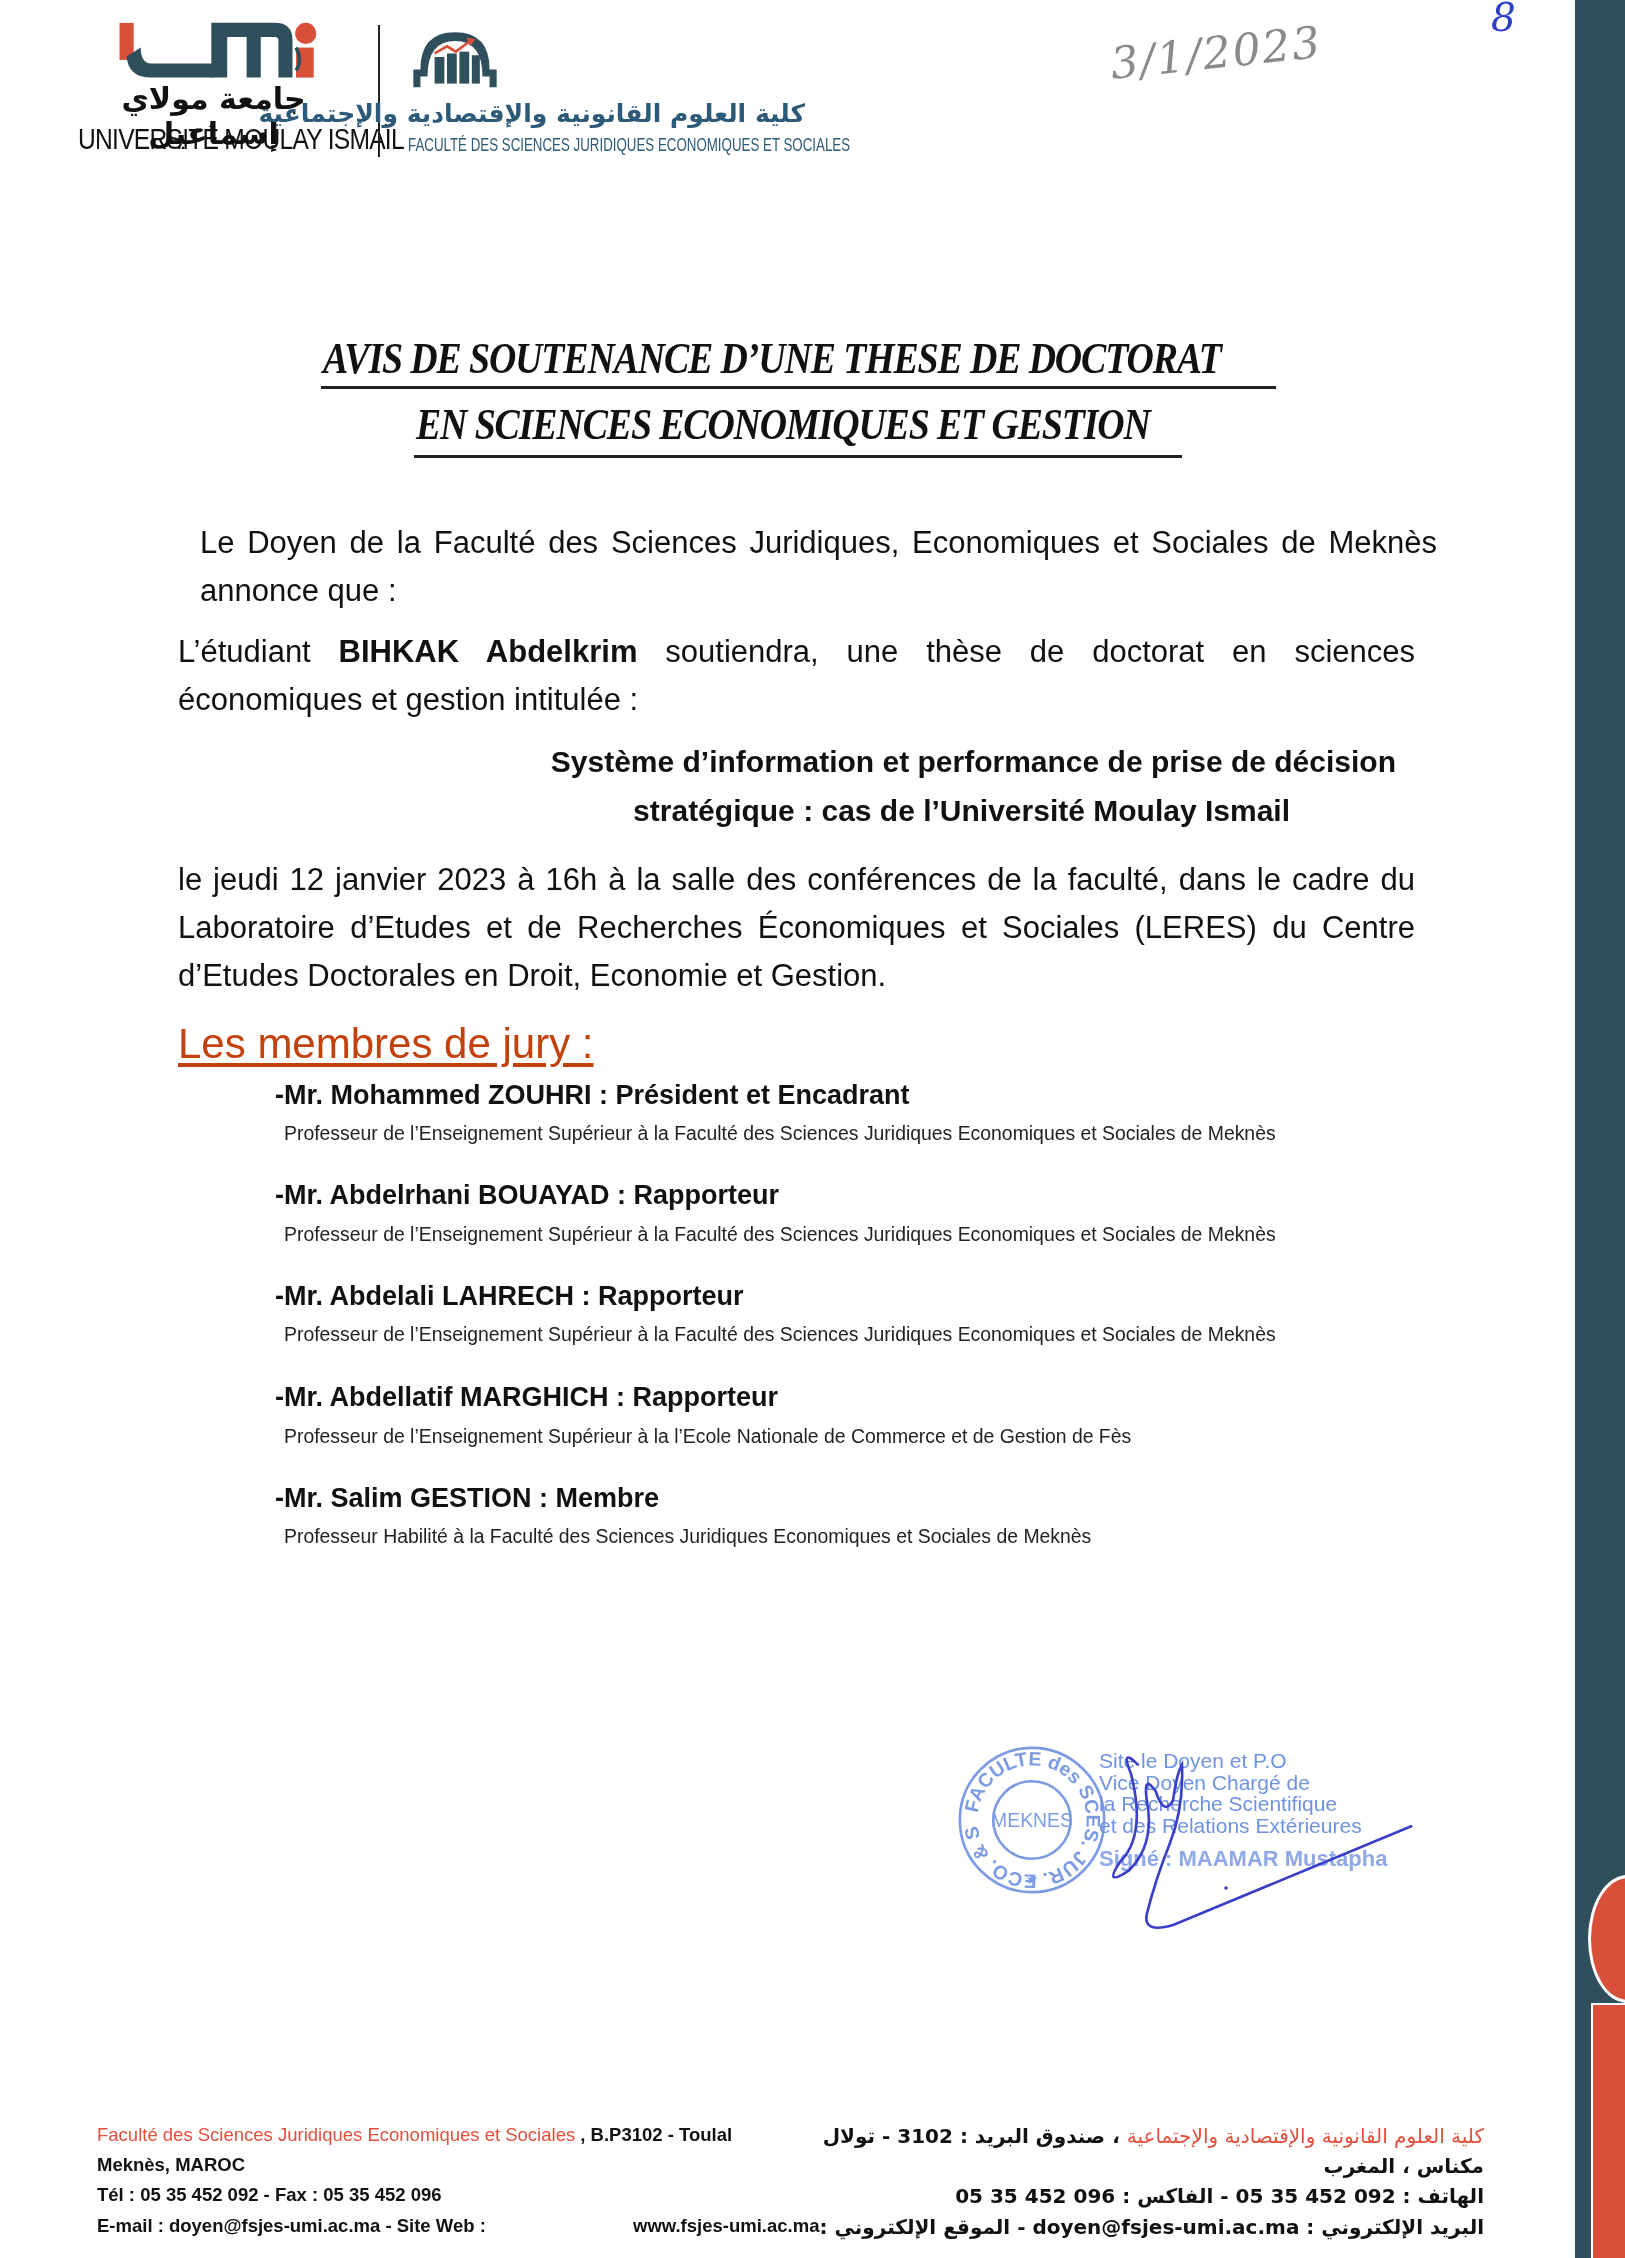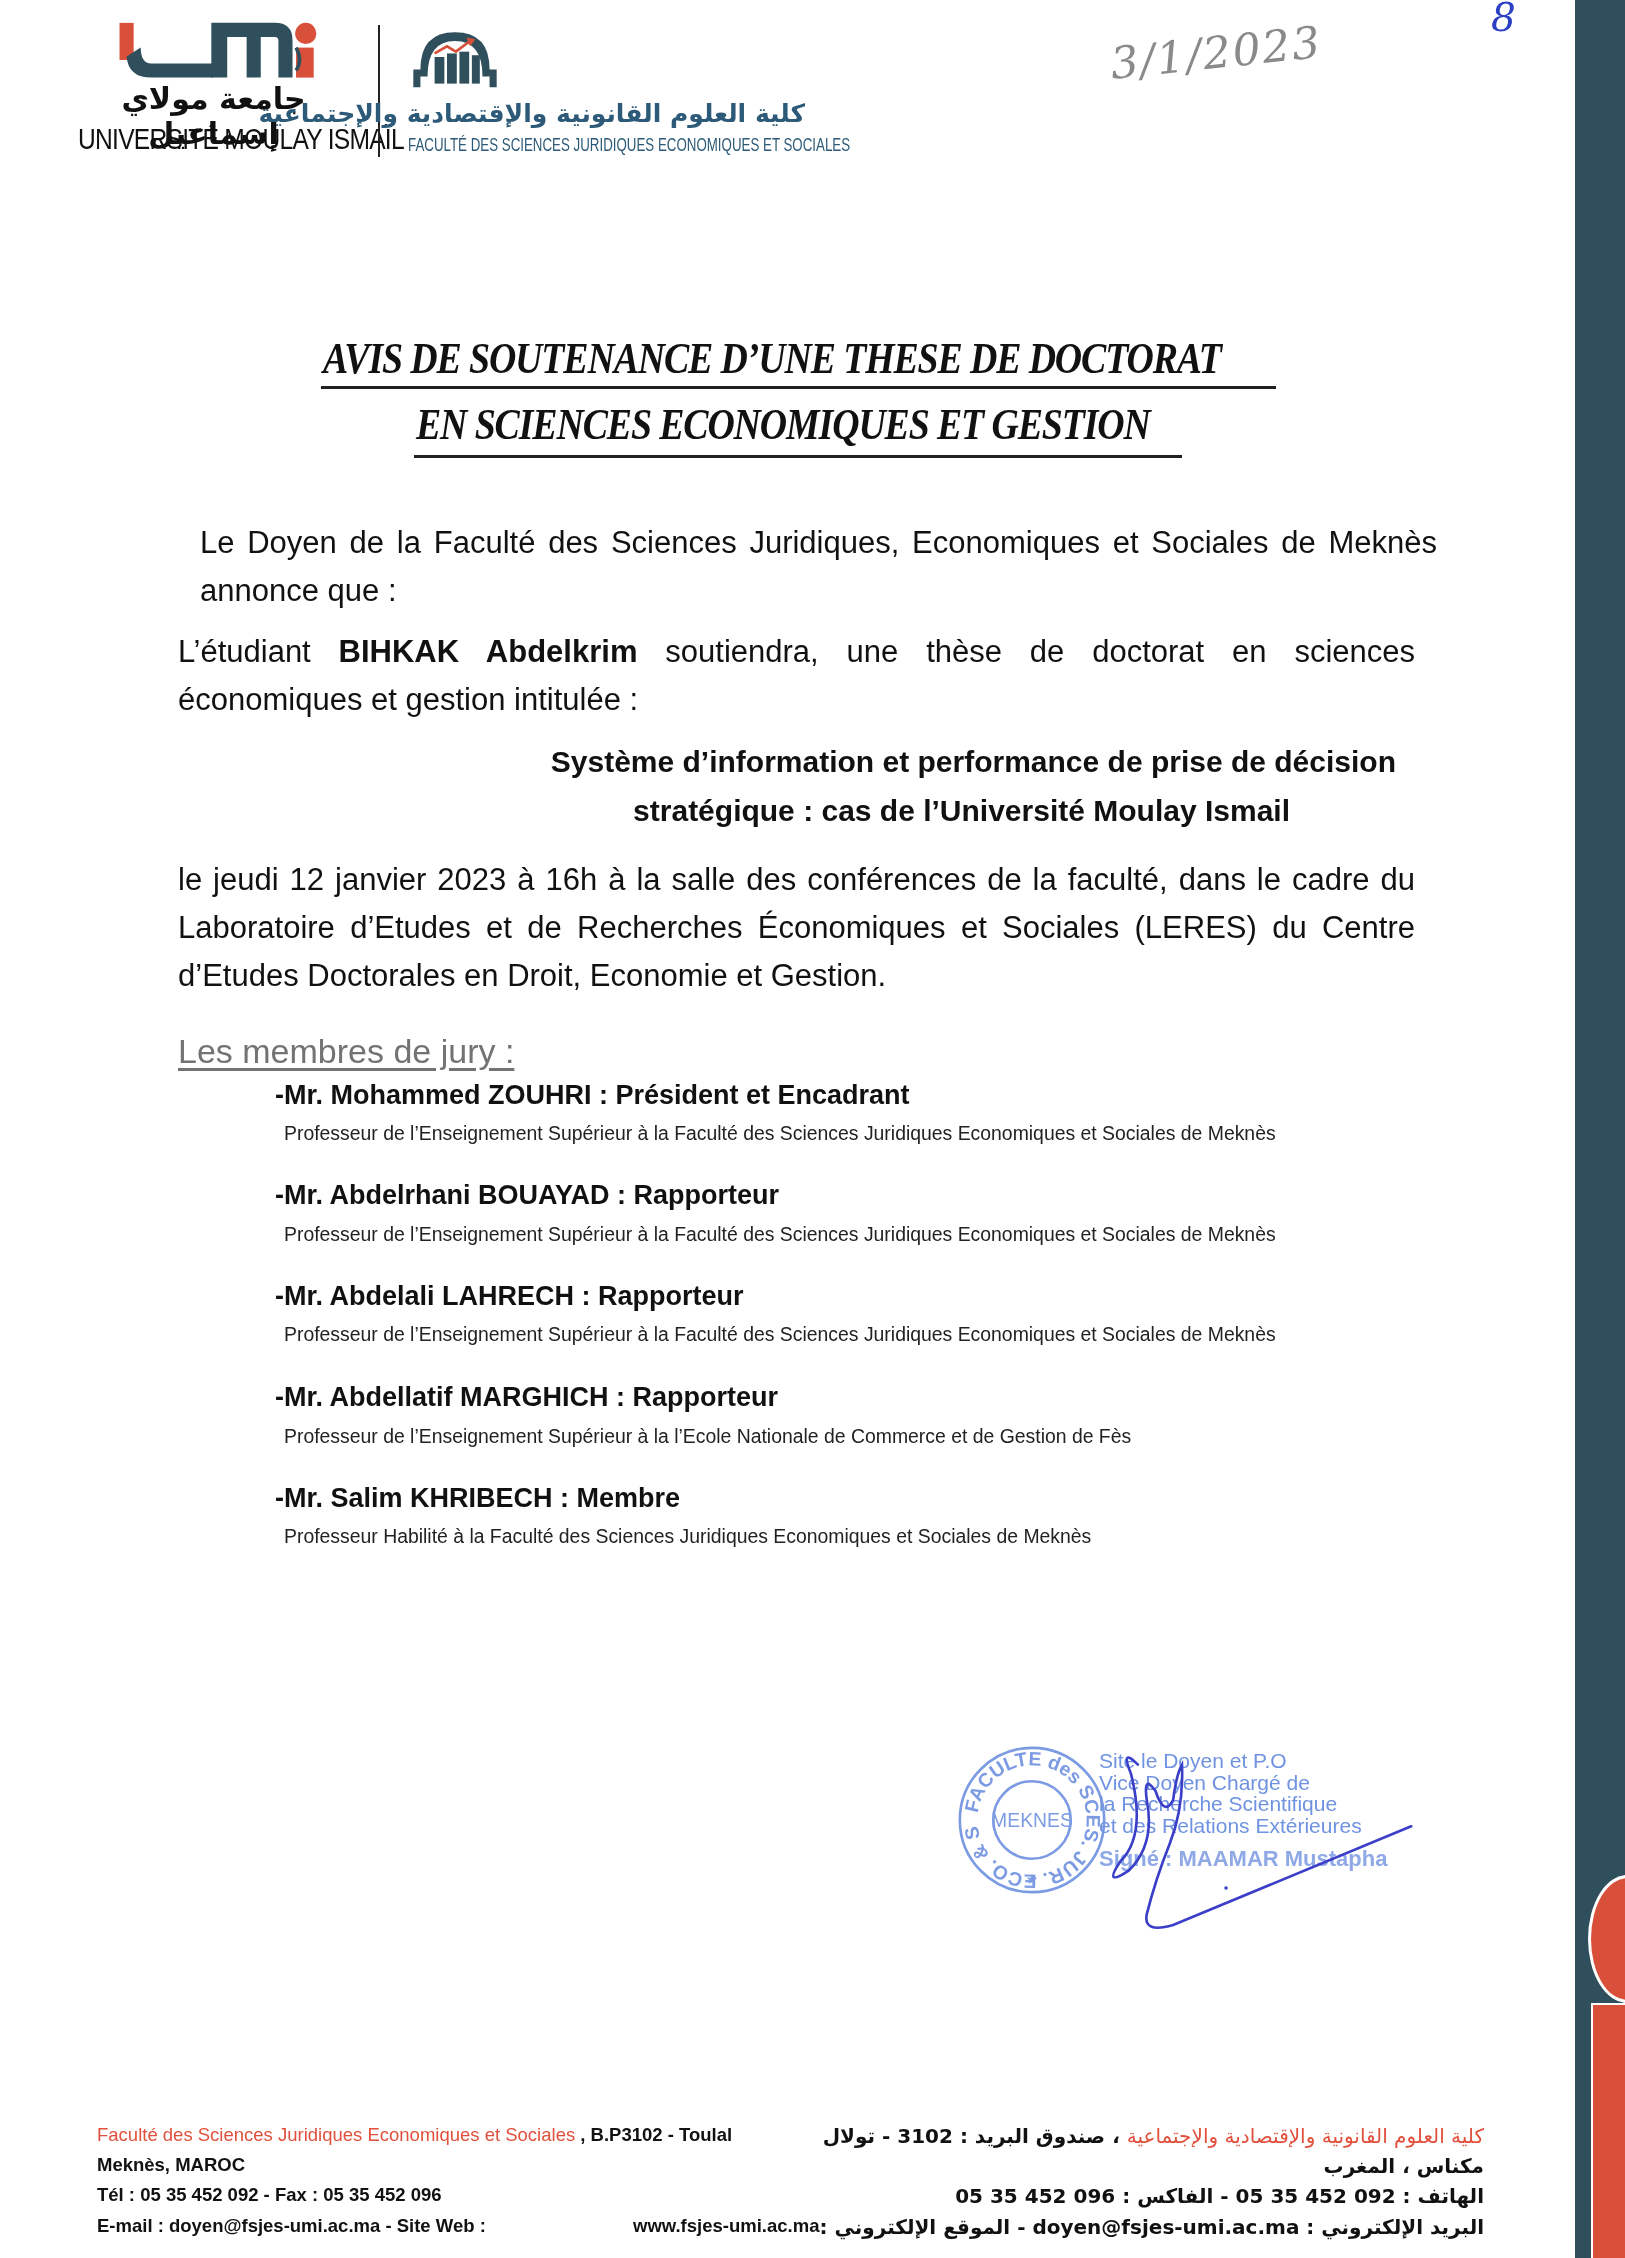--- a/index.html
+++ b/index.html
@@ -43,21 +43,21 @@
   .body-text {
     font-family: "Liberation Sans", sans-serif; font-size: 31px; color: #111;
     left: 178px; width: 1237px; line-height: 48px; text-align: justify;
   }
   .p1 { top: 519px; margin-left: 22px; }
   .p2 { top: 628px; }
   .thesis { left: 0; width: 1625px; text-align: right; font-family: "Liberation Sans", sans-serif; font-weight: bold; font-size: 30px; color: #111; line-height: 48px; }
   .thesis-1 { top: 738px; left: 231px; width: 1165px; }
   .thesis-2 { top: 787px; left: 231px; width: 1059px; }
   .p3 { top: 856px; }
-  .jury-heading { left: 178px; top: 1020px; font-family: "Liberation Sans", sans-serif; font-size: 34px; text-decoration: underline; text-underline-offset: 5.3px; color: #737373; margin-top: 12px; }
+  .jury-heading { left: 178px; top: 1020px; font-family: "Liberation Sans", sans-serif; font-size: 42px; text-decoration: underline; text-underline-offset: 5.3px; color: #c2410c; }
 
   .jury-name { left: 275px; font-family: "Liberation Sans", sans-serif; font-weight: bold; font-size: 27px; color: #111; white-space: nowrap; }
   .jury-desc { left: 284px; font-family: "Liberation Sans", sans-serif; font-size: 19.4px; color: #222; white-space: nowrap; }
 
   
   .stamp { left: 955px; top: 1743px; width: 154px; height: 154px; }
   .stamp-text { left: 1099px; top: 1750px; font-family: "Liberation Sans", sans-serif; font-size: 21px; line-height: 21.6px; color: #6f93e0; white-space: nowrap; }
   .stamp-sign { left: 1099px; top: 1846px; font-family: "Liberation Sans", sans-serif; font-weight: bold; font-size: 22px; color: #8fa8e6; white-space: nowrap; }
   .signature { left: 1085px; top: 1738px; width: 335px; height: 203px; }
 
@@ -127,21 +127,21 @@
 
 <div class="abs jury-name" style="top:1180px">-Mr. Abdelrhani BOUAYAD : Rapporteur</div>
 <div class="abs jury-desc" style="top:1223px">Professeur de l’Enseignement Supérieur à la Faculté des Sciences Juridiques Economiques et Sociales de Meknès</div>
 
 <div class="abs jury-name" style="top:1281px">-Mr. Abdelali LAHRECH : Rapporteur</div>
 <div class="abs jury-desc" style="top:1323px">Professeur de l’Enseignement Supérieur à la Faculté des Sciences Juridiques Economiques et Sociales de Meknès</div>
 
 <div class="abs jury-name" style="top:1382px">-Mr. Abdellatif MARGHICH : Rapporteur</div>
 <div class="abs jury-desc" style="top:1425px">Professeur de l’Enseignement Supérieur à la l’Ecole Nationale de Commerce et de Gestion de Fès</div>
 
-<div class="abs jury-name" style="top:1483px">-Mr. Salim  KHRIBECH : Membre</div>
+<div class="abs jury-name" style="top:1483px">-Mr. Salim  GESTION : Membre</div>
 <div class="abs jury-desc" style="top:1525px">Professeur Habilité à la Faculté des Sciences Juridiques Economiques et Sociales de Meknès</div>
 
 <svg class="abs stamp" viewBox="0 0 175 175">
   <defs>
     <path id="ringPath" d="M 87.5 87.5 m -62 0 a 62 62 0 1 1 124 0 a 62 62 0 1 1 -124 0"></path>
   </defs>
   <circle cx="87.5" cy="87.5" r="82" fill="none" stroke="#7c9be3" stroke-width="3"></circle>
   <circle cx="87.5" cy="87.5" r="44" fill="none" stroke="#7c9be3" stroke-width="3"></circle>
   <text font-family="Liberation Sans, sans-serif" font-size="22" fill="#7c9be3" font-weight="bold">
     <textPath href="#ringPath" startOffset="2%">FACULTE des SCES. JUR. ECO. &amp; SLES.</textPath>

